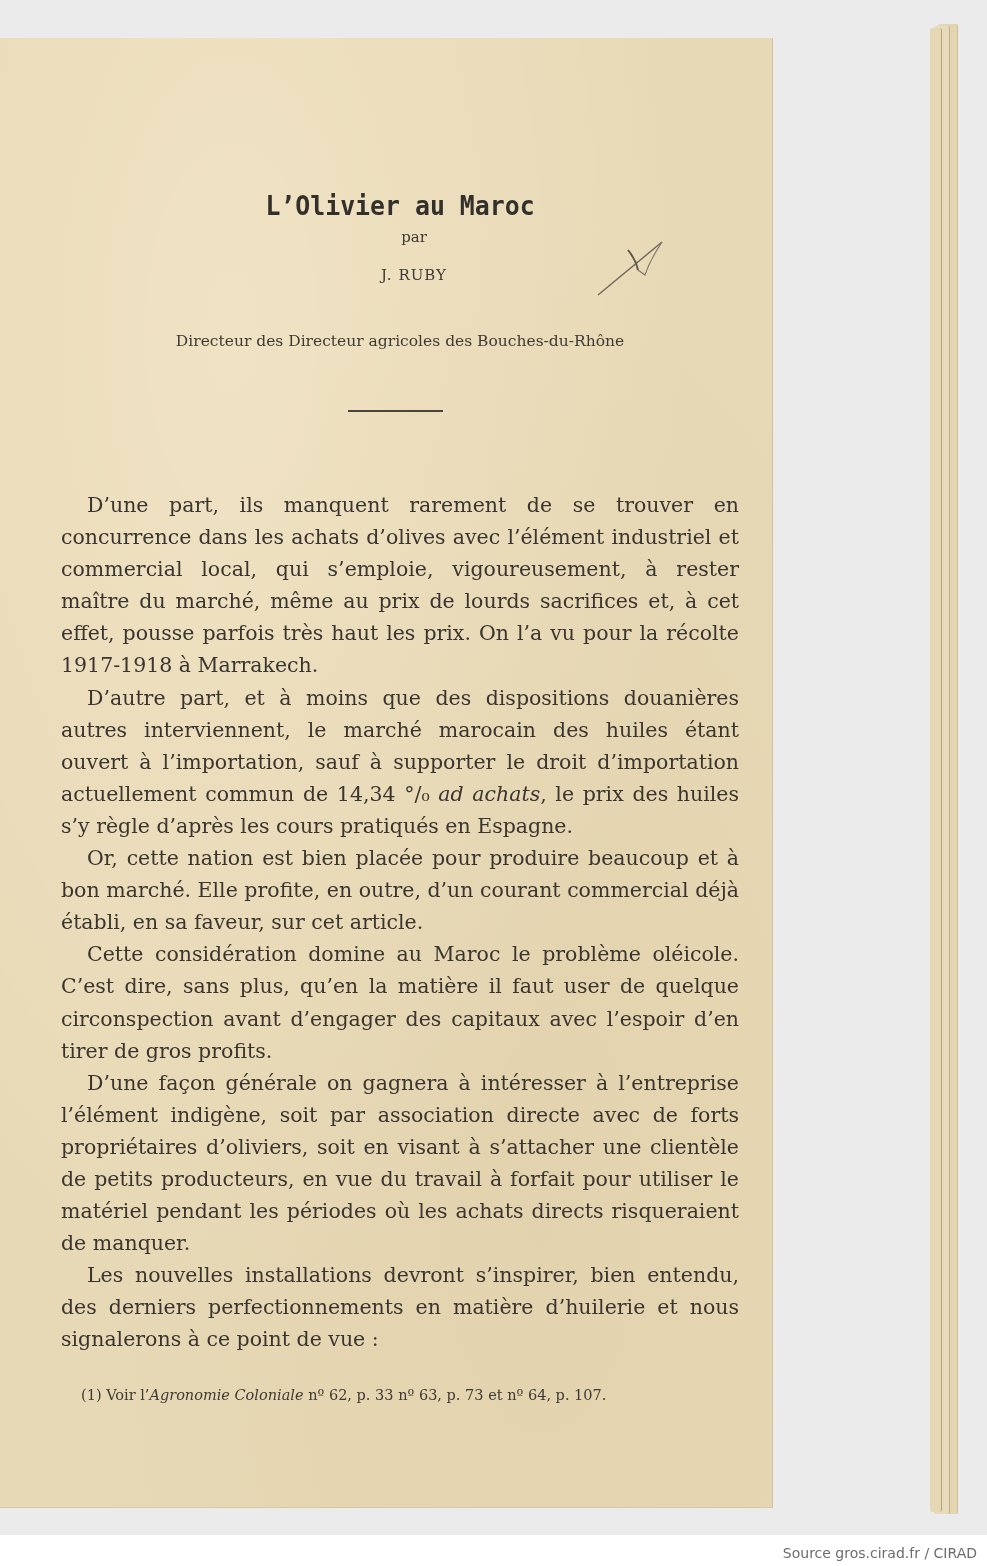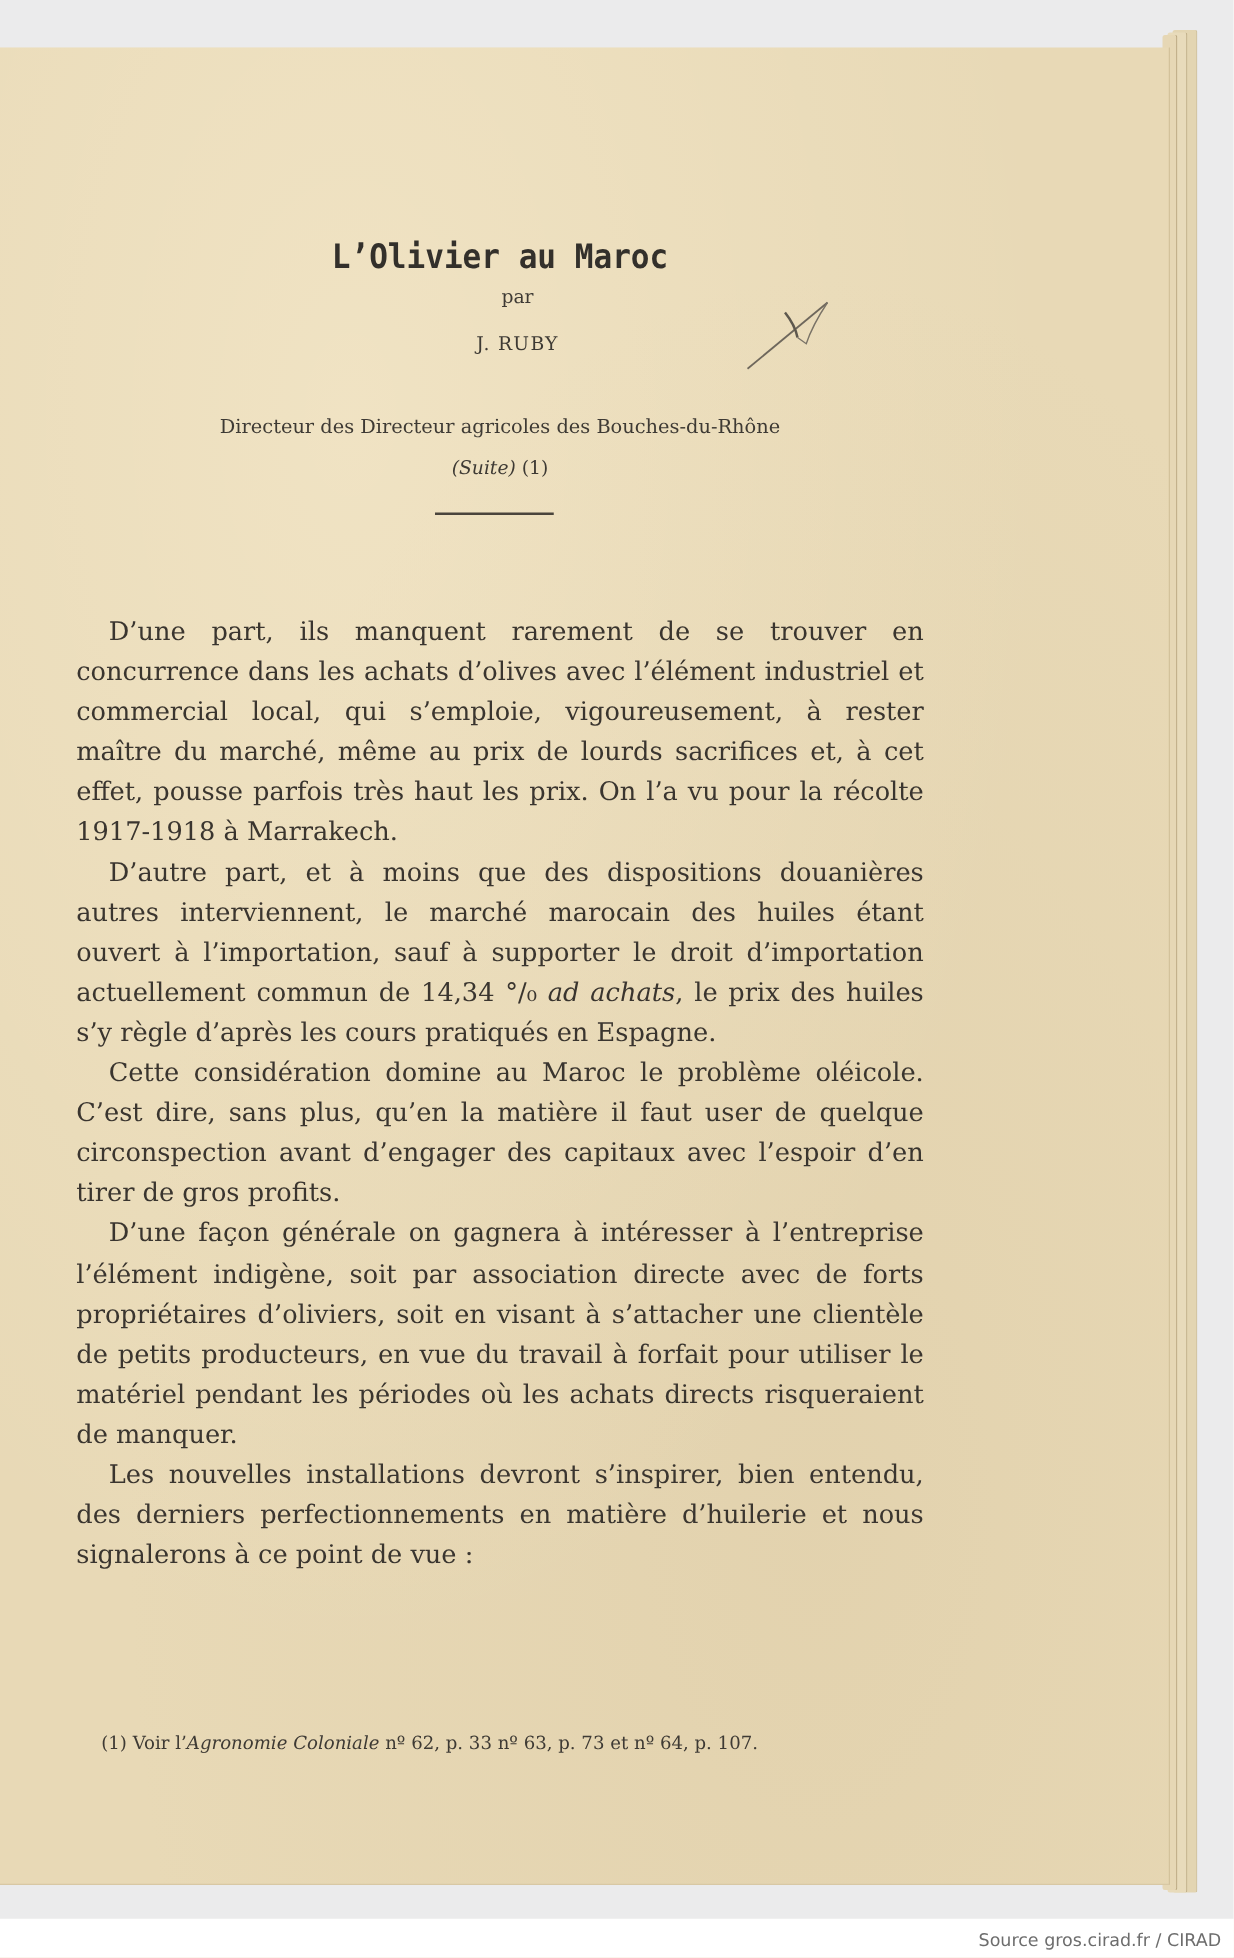--- a/index.html
+++ b/index.html
@@ -13,21 +13,21 @@
     
     .edge {
       position: absolute; top: 26px; bottom: 0; border-radius: 2px;
       background: #e6d8b6;
     }
     .edge.e1 { left: 938px; width: 20px; top: 24px; height: 1490px; background: #e3d5b2; border-right: 1px solid #cfc09c; }
     .edge.e2 { left: 934px; width: 16px; top: 26px; height: 1488px; background: #e8dbbb; border-right: 1px solid #bfae88; }
     .edge.e3 { left: 930px; width: 12px; top: 28px; height: 1484px; background: #e6d7b5; border-right: 1px solid #b7a57e; }
 
     .page {
-      position: absolute; left: 0; top: 38px; width: 936px; height: 1470px;
+      position: absolute; left: 0; top: 38px; width: 773px; height: 1470px;
       background: #e8d9b6;
       background-image:
         radial-gradient(ellipse at 30% 20%, rgba(255,245,220,0.35), rgba(0,0,0,0) 60%),
         radial-gradient(ellipse at 70% 80%, rgba(210,190,150,0.25), rgba(0,0,0,0) 60%);
       border-right: 1px solid #d3c29b;
       border-bottom: 1px solid #d8c8a4;
     }
 
     .title {
       position: absolute; left: 0; width: 800px; top: 152px;
@@ -91,30 +91,27 @@
 
   <svg class="pencil" viewBox="0 0 85 80">
     <path d="M8 65 L72 12" stroke="#6e675c" stroke-width="1.4" fill="none"></path>
     <path d="M38 20 Q46 30 48 40" stroke="#5e584e" stroke-width="2" fill="none"></path>
     <path d="M48 40 L55 45 Q60 30 72 12" stroke="#7a7367" stroke-width="1.1" fill="none"></path>
   </svg>
 
   <div class="byline by-par">par</div>
   <div class="byline by-author">J. RUBY</div>
   <div class="byline by-role">Directeur des Directeur agricoles des Bouches-du-Rhône</div>
-  <div class="byline by-suite">
-    <i>(Suite)</i>
-    <span>(1)</span>
-  </div>
 
   <div class="rule"></div>
 
   <div class="body-text">
     <p>D’une part, ils manquent rarement de se trouver en concurrence dans les achats d’olives avec l’élément industriel et commercial local, qui s’emploie, vigoureusement, à rester maître du marché, même au prix de lourds sacrifices et, à cet effet, pousse parfois très haut les prix. On l’a vu pour la récolte 1917-1918 à Marrakech.</p>
     <p><span>D’autre part, et à moins que des dispositions douanières autres interviennent, le marché marocain des huiles étant ouvert à l’importation, sauf à supporter le droit d’importation actuellement commun de 14,34 °/₀ </span><i>ad achats</i><span>, le prix des huiles s’y règle d’après les cours pratiqués en Espagne.</span></p>
+    <p>Or, cette nation est bien placée pour produire beaucoup et à bon marché. Elle profite, en outre, d’un courant commercial déjà établi, en sa faveur, sur cet article.</p>
     <p>Cette considération domine au Maroc le problème oléicole. C’est dire, sans plus, qu’en la matière il faut user de quelque circonspection avant d’engager des capitaux avec l’espoir d’en tirer de gros profits.</p>
     <p>D’une façon générale on gagnera à intéresser à l’entreprise l’élément indigène, soit par association directe avec de forts propriétaires d’oliviers, soit en visant à s’attacher une clientèle de petits producteurs, en vue du travail à forfait pour utiliser le matériel pendant les périodes où les achats directs risqueraient de manquer.</p>
     <p>Les nouvelles installations devront s’inspirer, bien entendu, des derniers perfectionnements en matière d’huilerie et nous signalerons à ce point de vue :</p>
   </div>
 
   <div class="footnote">
     <span>(1) Voir l’</span><i>Agronomie Coloniale</i><span> nº 62, p. 33 nº 63, p. 73 et nº 64, p. 107.</span>
   </div>
 </div>
 

